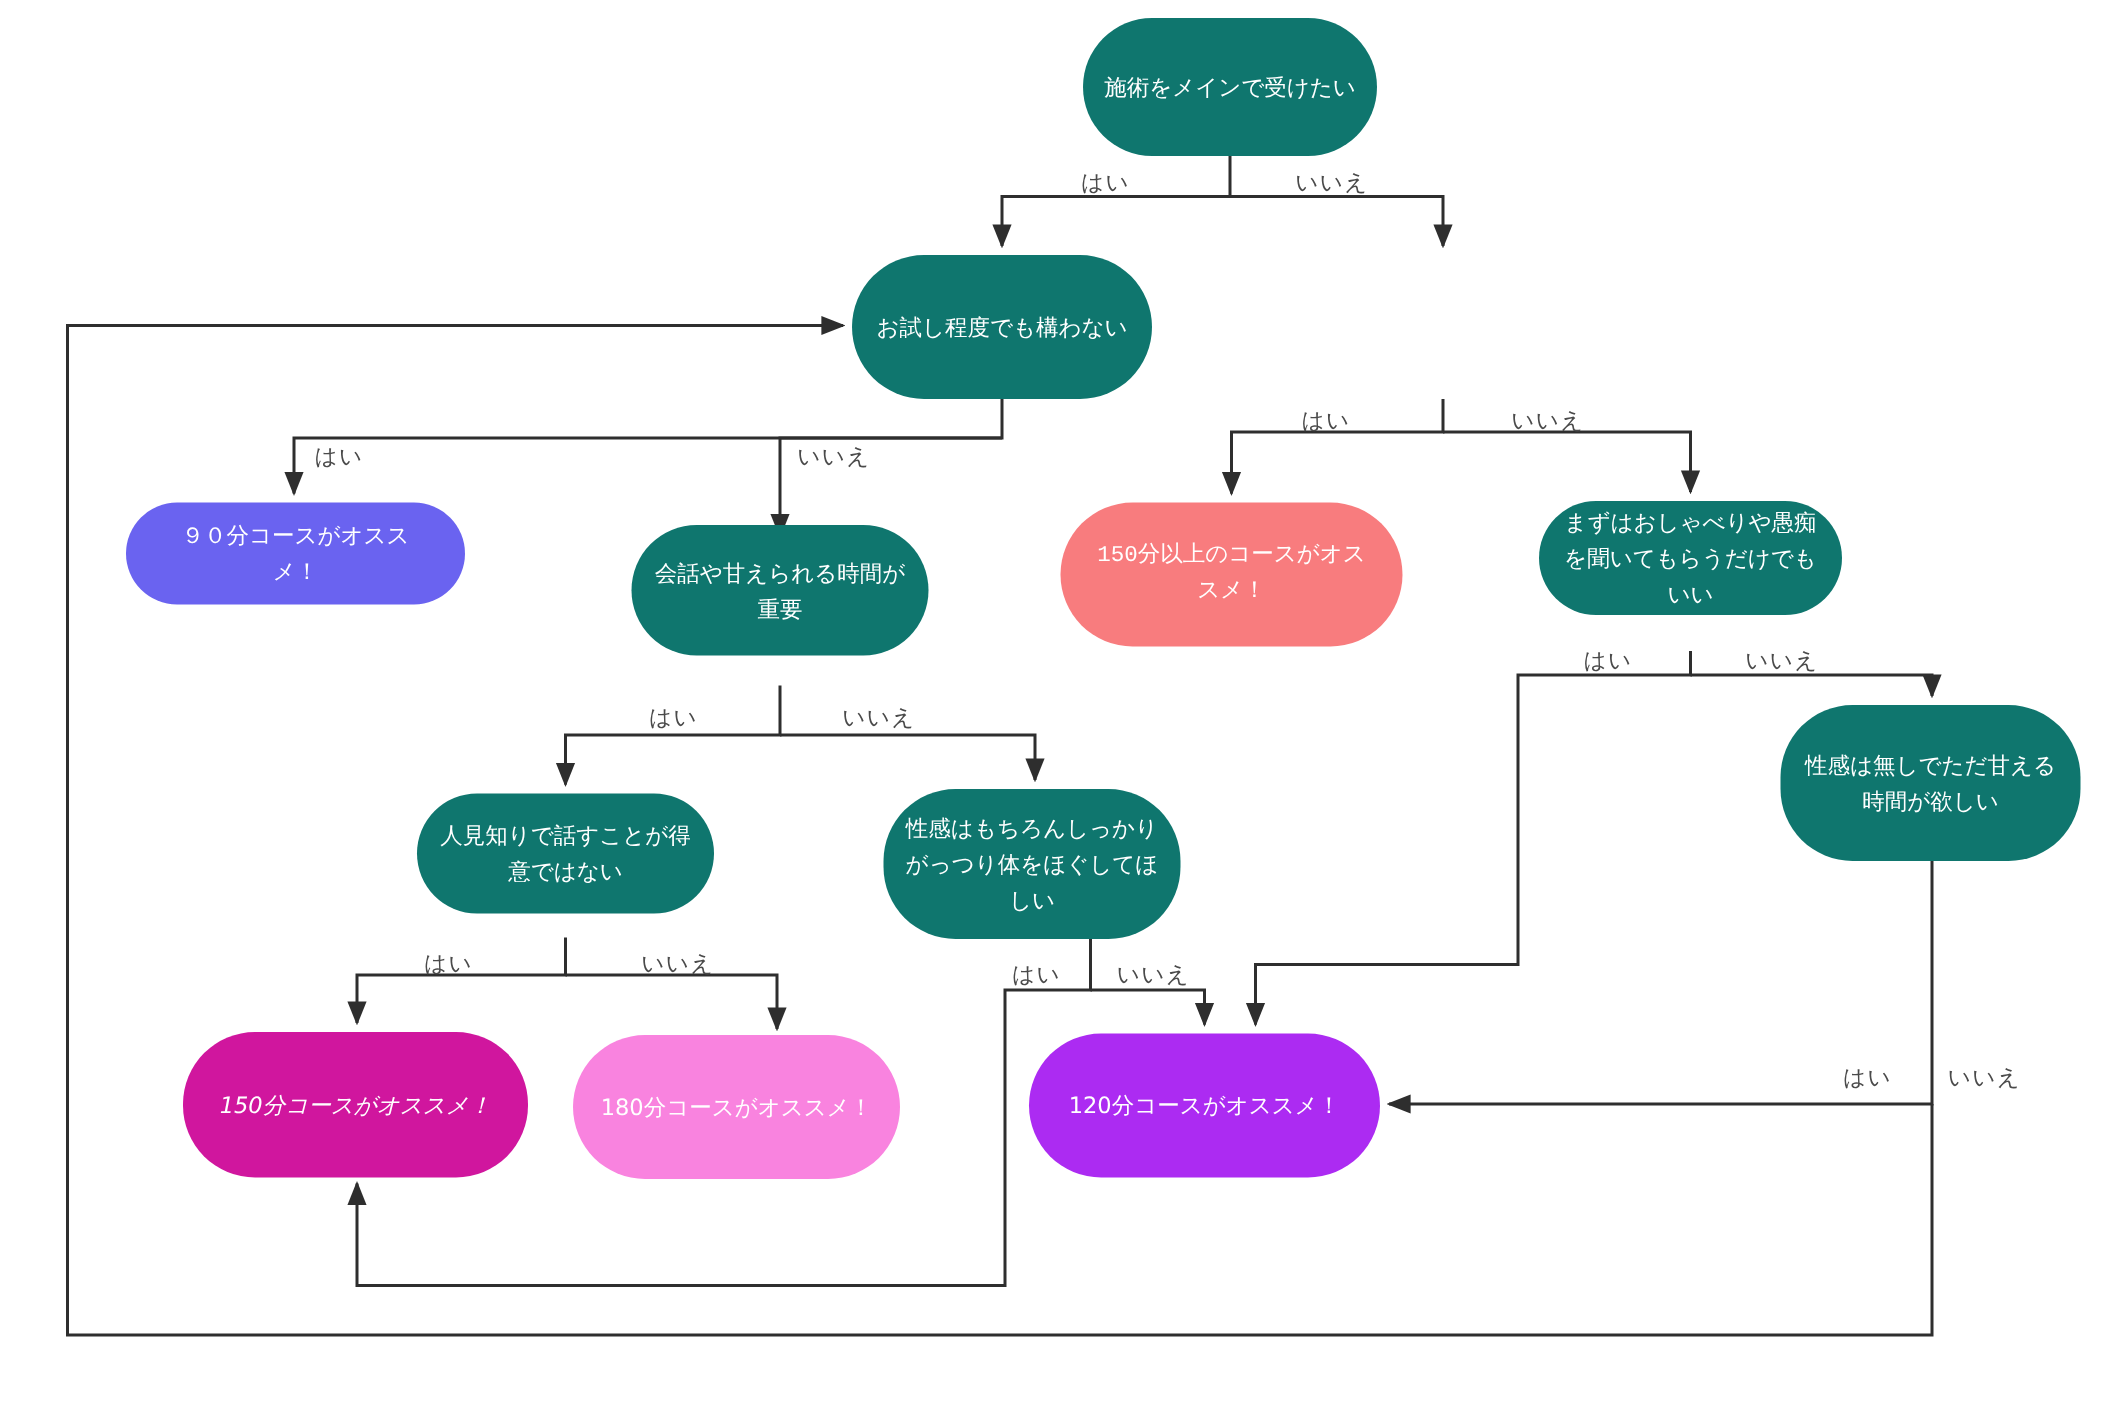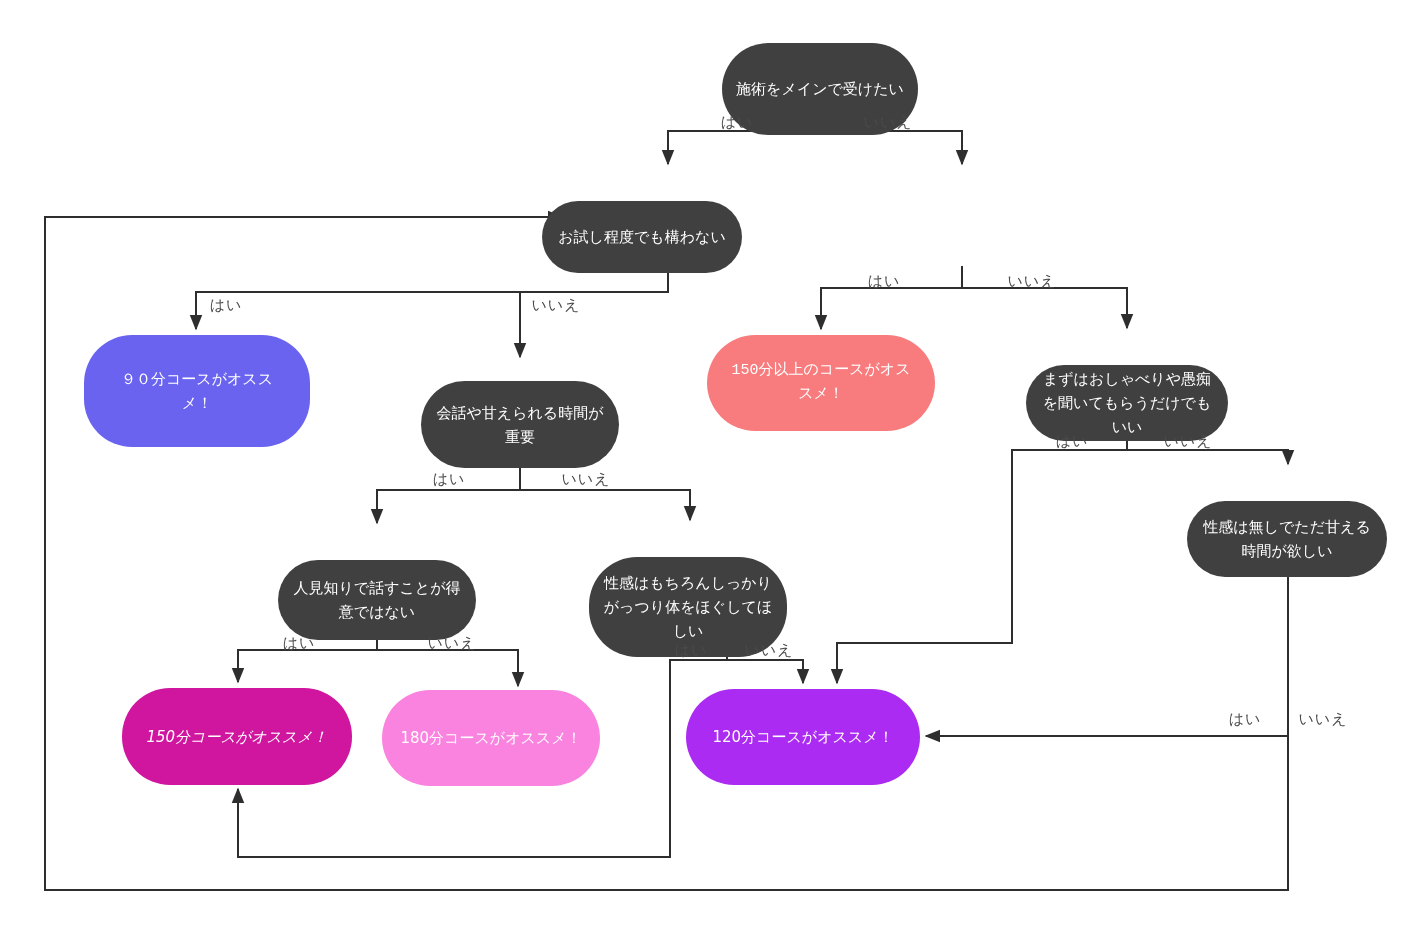--- a/index.html
+++ b/index.html
@@ -24,21 +24,21 @@
     display:flex;
     align-items:center;
     justify-content:center;
     text-align:center;
     font-size:15px;
     line-height:1.6;
     box-sizing:border-box;
     padding:8px 14px;
   }
   .node span{display:block;word-break:break-all;}
-  .c-orange{background:#404040;margin-top:31px;}
+  .c-orange{background:#0f766e;}
   .c-blue{background:#6a63f0;}
   .c-salmon{background:#f87c7e;}
   .c-magenta{background:#d0169e;font-style:italic;}
   .c-pink{background:#f983df;}
   .c-purple{background:#ac2bf2;}
   .n4{padding:8px 22px;}
   .n6{padding:6px 22px;font-family:Liberation Mono, monospace;}
   .elabel{
     position:absolute;
     z-index:3;
@@ -84,26 +84,26 @@
     <polyline points="377,650 518,650 518,686" marker-end="url(#arrow)"></polyline>
 
     <polyline points="727,626 727,660 670,660 670,857 238,857 238,789" marker-end="url(#arrow)"></polyline>
     <polyline points="727,660 803,660 803,683" marker-end="url(#arrow)"></polyline>
   </svg>
 
   <div class="node c-orange" style="left:722px;top:12px;width:196px;height:92px">
     <span>施術をメインで受けたい</span>
   </div>
 
-  <div class="node c-orange" style="left:542px;top:170px;width:200px;height:72px">
+  <div class="node c-orange" style="left:568px;top:170px;width:200px;height:96px">
     <span>お試し程度でも構わない</span>
   </div>
 
 
-  <div class="node c-blue n4" style="left:84px;top:335px;width:226px;height:112px">
+  <div class="node c-blue n4" style="left:84px;top:335px;width:226px;height:68px">
     <span>９０分コースがオススメ！</span>
   </div>
 
   <div class="node c-orange" style="left:421px;top:350px;width:198px;height:87px">
     <span>会話や甘えられる時間が重要</span>
   </div>
 
   <div class="node c-salmon n6" style="left:707px;top:335px;width:228px;height:96px">
     <span>150分以上のコースがオススメ！</span>
   </div>
@@ -113,21 +113,21 @@
   </div>
 
   <div class="node c-orange" style="left:278px;top:529px;width:198px;height:80px">
     <span>人見知りで話すことが得意ではない</span>
   </div>
 
   <div class="node c-orange" style="left:589px;top:526px;width:198px;height:100px">
     <span>性感はもちろんしっかりがっつり体をほぐしてほしい</span>
   </div>
 
-  <div class="node c-orange" style="left:1187px;top:470px;width:200px;height:76px">
+  <div class="node c-orange" style="left:1187px;top:470px;width:200px;height:104px">
     <span>性感は無しでただ甘える時間が欲しい</span>
   </div>
 
   <div class="node c-magenta" style="left:122px;top:688px;width:230px;height:97px">
     <span>150分コースがオススメ！</span>
   </div>
 
   <div class="node c-pink" style="left:382px;top:690px;width:218px;height:96px">
     <span>180分コースがオススメ！</span>
   </div>

